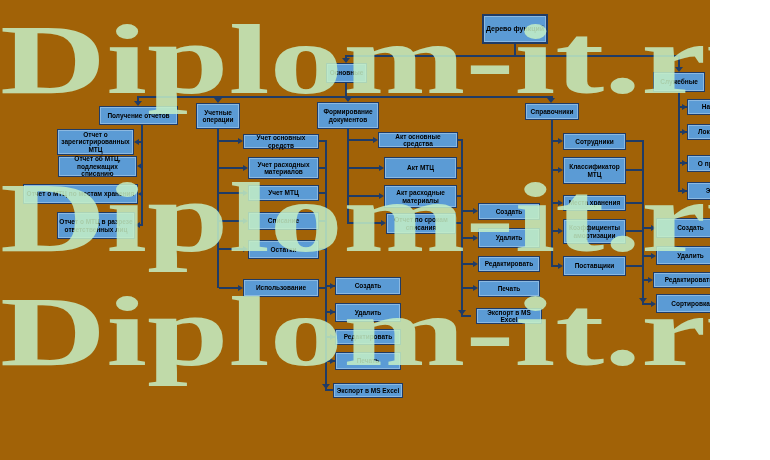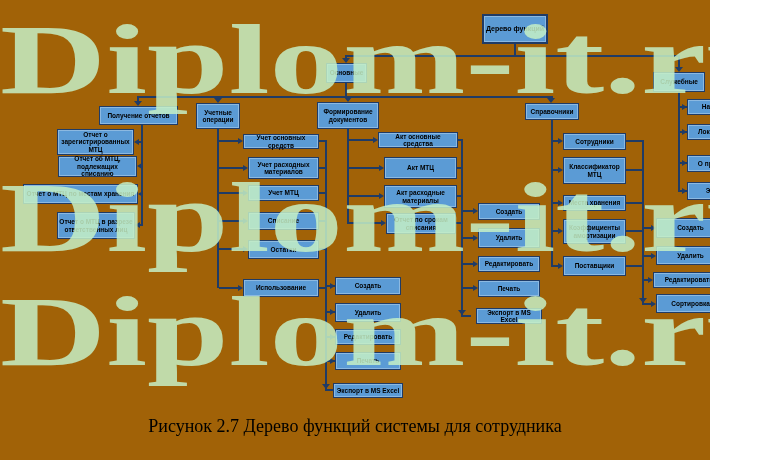--- a/index.html
+++ b/index.html
@@ -288,14 +288,13 @@
       <span class="lbl">О программе</span>
     </div>
   <div class="node" style="left:687px;top:182px;width:64px;height:18px">
       <span class="lbl">Экспорт</span>
     </div>
 
   <div class="wm" style="top:10px">Diplom-it.ru</div>
   <div class="wm" style="top:168px">Diplom-it.ru</div>
   <div class="wm" style="top:282px">Diplom-it.ru</div>
 
-  <div class="caption">Рисунок 2.7 Дерево функций системы для сотрудника</div>
 </div>
 
 </body></html>

